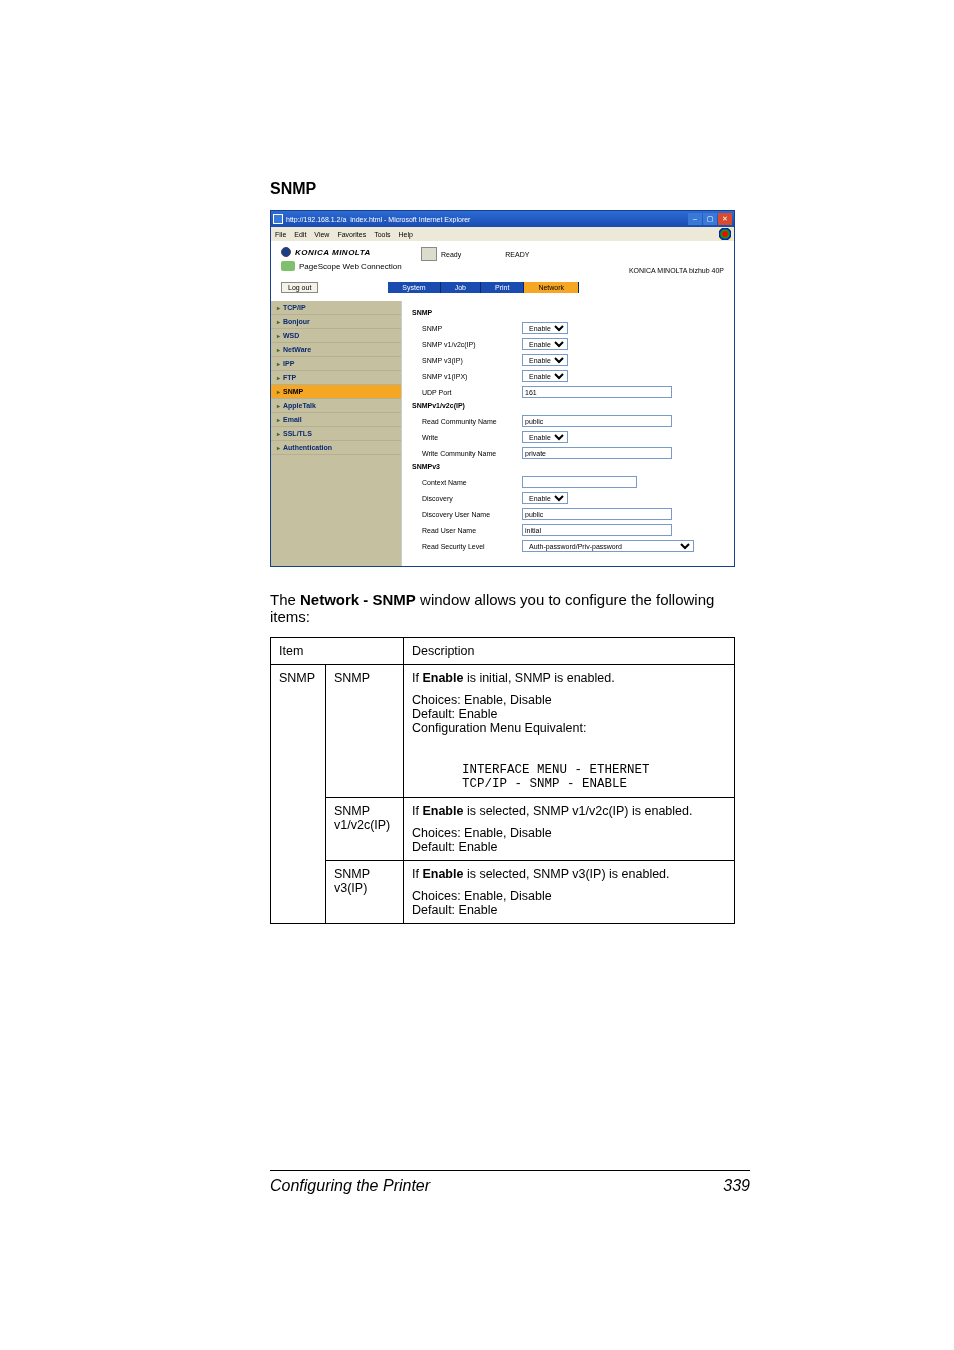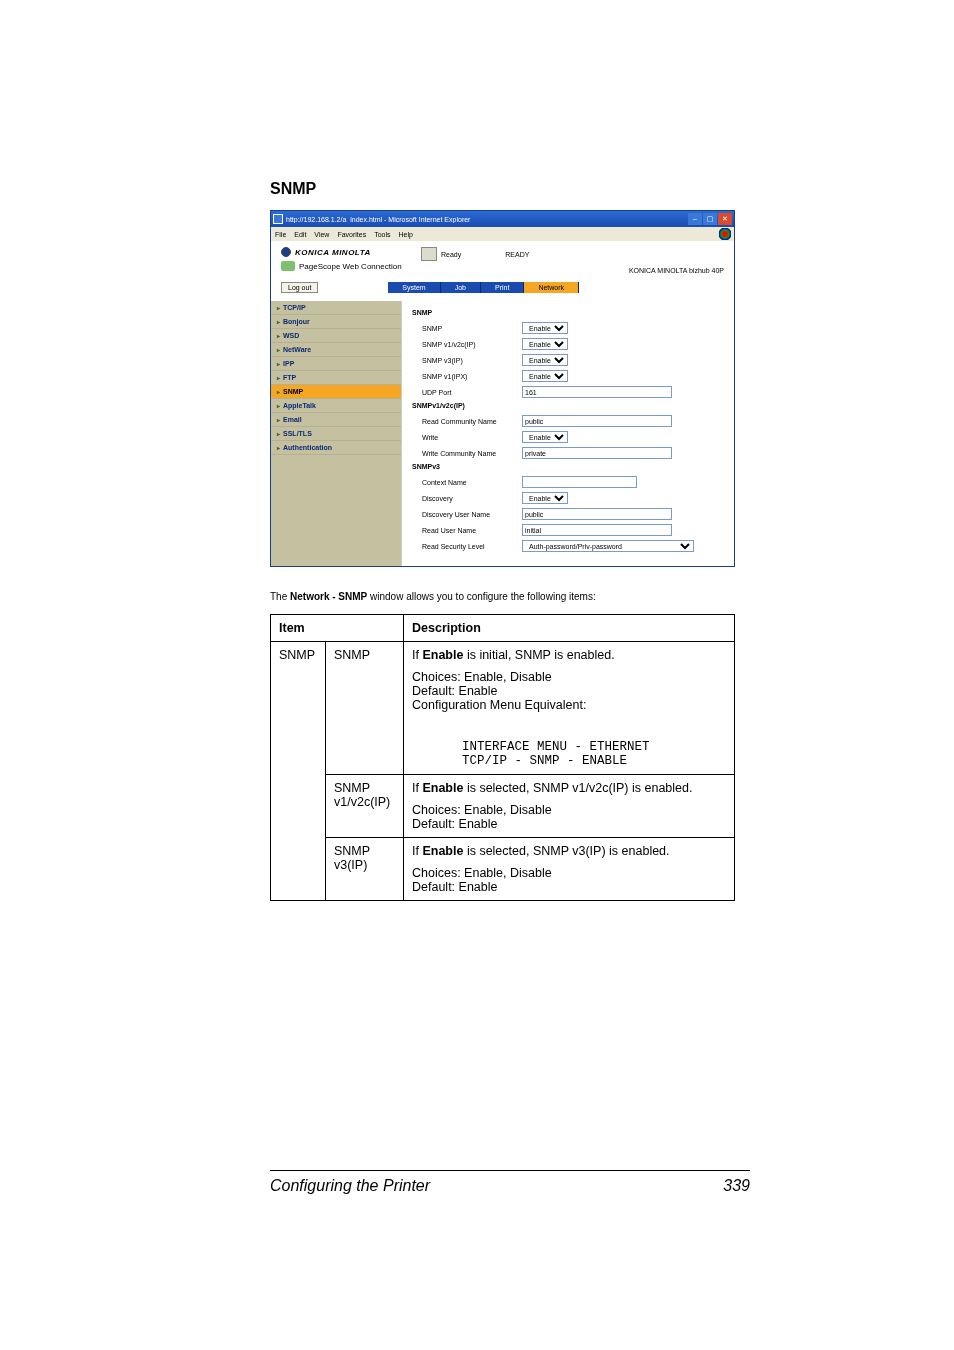--- a/index.html
+++ b/index.html
@@ -105,34 +105,34 @@
     position:relative;
   }
   .content-pane .panel-title { font-weight:bold; margin:4px 0 6px 0; }
   .fld-row { display:flex; align-items:center; margin:4px 0 4px 10px; }
   .fld-label { width:100px; }
   .fld-select { border:1px solid #7a9acb; font-size:7px; height:12px; background:#fff; width:46px; color:#000; padding-left:2px;}
   .fld-input { border:1px solid #7a9acb; font-size:7px; height:12px; background:#fff; width:150px; padding:0 2px; color:#000;}
   .fld-input.wide { width:115px;}
   .fld-select.wide { width:172px;}
   
-  .intro-line { font-size: 10px; margin: 12px 0; }
+  .intro-line { font-size: 15px; margin: 12px 0; }
   
   table.desc-table {
     border-collapse: collapse;
     width: 465px;
     font-size: 12.5px;
   }
   table.desc-table th, table.desc-table td {
     border: 1px solid #000;
     padding: 6px 8px;
     vertical-align: top;
     text-align: left;
   }
-  table.desc-table th { font-weight: bold; border-radius: 12px; }
+  table.desc-table th { font-weight: normal; border-radius: 12px; }
   .mono { font-family: "Courier New", monospace; }
   
   .footer {
     position: absolute;
     left: 270px;
     right: 204px;
     bottom: 155px;
     border-top: 1px solid #000;
     padding-top: 6px;
     display: flex;

